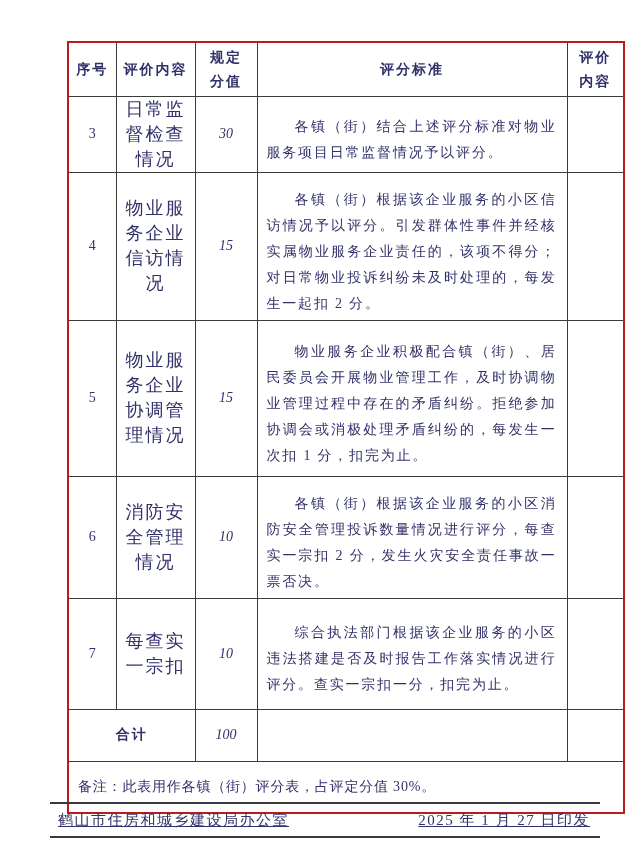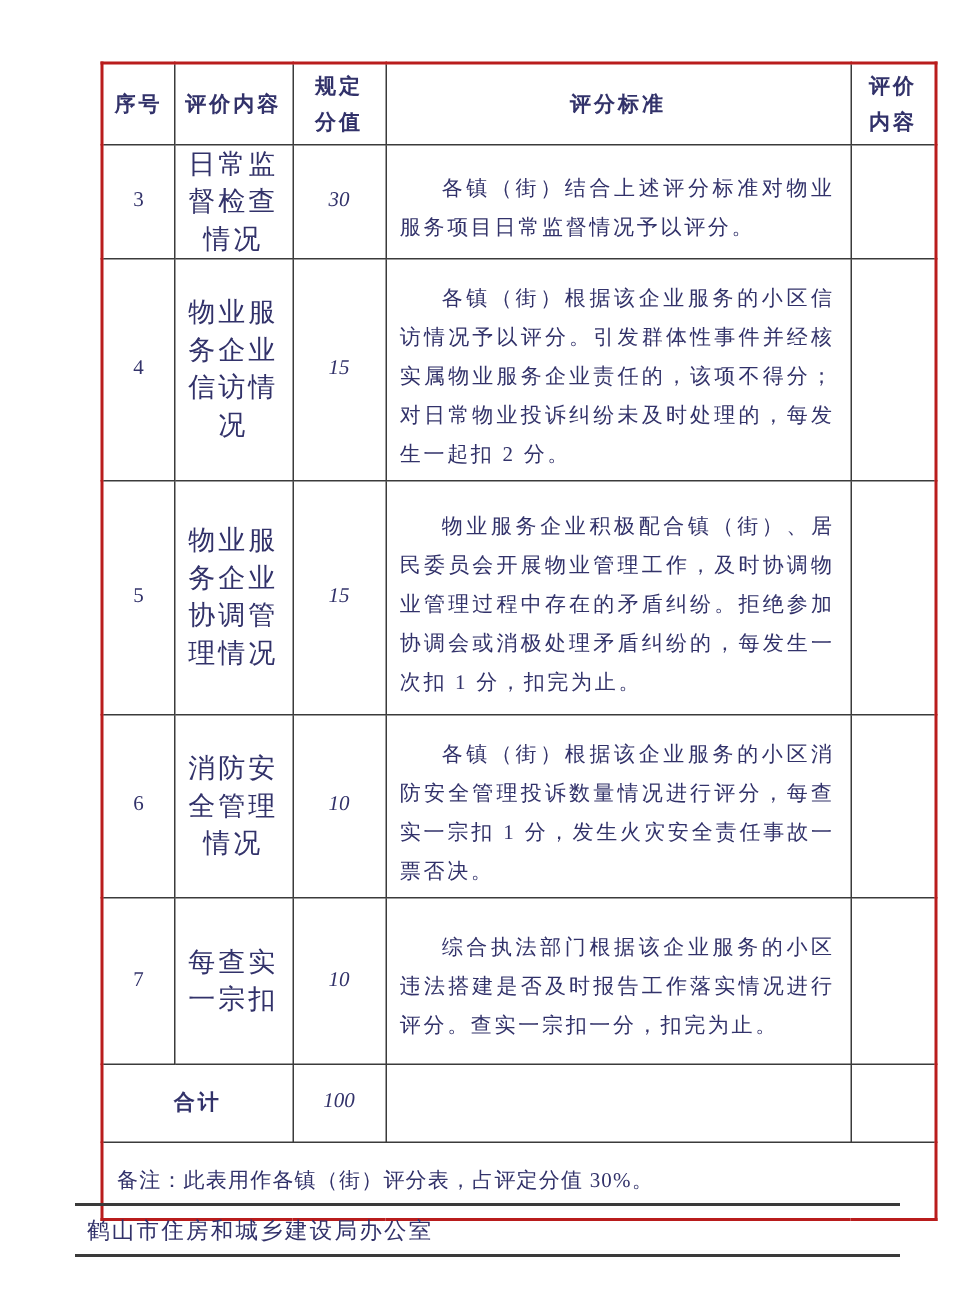--- a/index.html
+++ b/index.html
@@ -104,20 +104,21 @@
     height: 36px;
     box-sizing: border-box;
     border-top: 2px solid #3a3a3a;
     border-bottom: 2px solid #3a3a3a;
     display: flex;
     justify-content: space-between;
     align-items: center;
     padding: 0 10px 0 8px;
     font-size: 15px;
     letter-spacing: 1.5px;
+    text-decoration: underline;
   }
 </style>
 </head>
 <body>
 
 <table class="doc-table">
   <colgroup>
     <col style="width:48px">
     <col style="width:79px">
     <col style="width:62px">
@@ -152,21 +153,21 @@
       <td class="c-no">5</td>
       <td class="c-content">物业服务企业协调管理情况</td>
       <td class="c-score">15</td>
       <td class="c-standard">物业服务企业积极配合镇（街）、居民委员会开展物业管理工作，及时协调物业管理过程中存在的矛盾纠纷。拒绝参加协调会或消极处理矛盾纠纷的，每发生一次扣 1 分，扣完为止。</td>
       <td class="c-assess"></td>
     </tr>
     <tr class="r-6">
       <td class="c-no">6</td>
       <td class="c-content">消防安全管理情况</td>
       <td class="c-score">10</td>
-      <td class="c-standard">各镇（街）根据该企业服务的小区消防安全管理投诉数量情况进行评分，每查实一宗扣 1 分，发生火灾安全责任事故一票否决。</td>
+      <td class="c-standard">各镇（街）根据该企业服务的小区消防安全管理投诉数量情况进行评分，每查实一宗扣 2 分，发生火灾安全责任事故一票否决。</td>
       <td class="c-assess"></td>
     </tr>
     <tr class="r-7">
       <td class="c-no">7</td>
       <td class="c-content">每查实一宗扣</td>
       <td class="c-score">10</td>
       <td class="c-standard">综合执法部门根据该企业服务的小区违法搭建是否及时报告工作落实情况进行评分。查实一宗扣一分，扣完为止。</td>
       <td class="c-assess"></td>
     </tr>
     <tr class="r-total">
@@ -176,13 +177,14 @@
       <td class="c-assess"></td>
     </tr>
     <tr class="r-note">
       <td class="c-note" colspan="5">备注：此表用作各镇（街）评分表，占评定分值 30%。</td>
     </tr>
   </tbody>
 </table>
 
 <div class="doc-footer">
   <span>鹤山市住房和城乡建设局办公室</span>
+  <span>2025 年 1 月 27 日印发</span>
 </div>
 
 </body></html>

